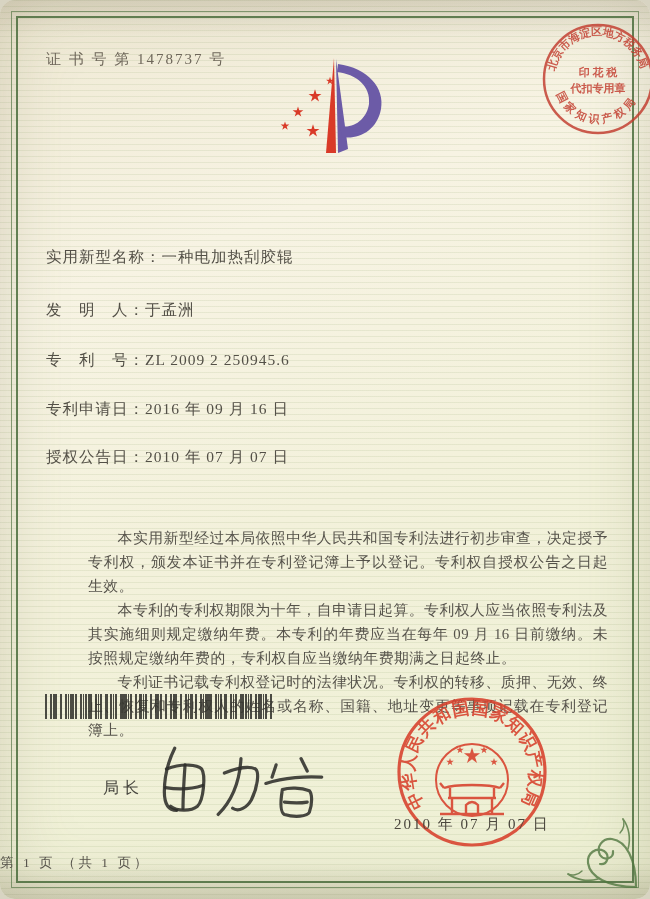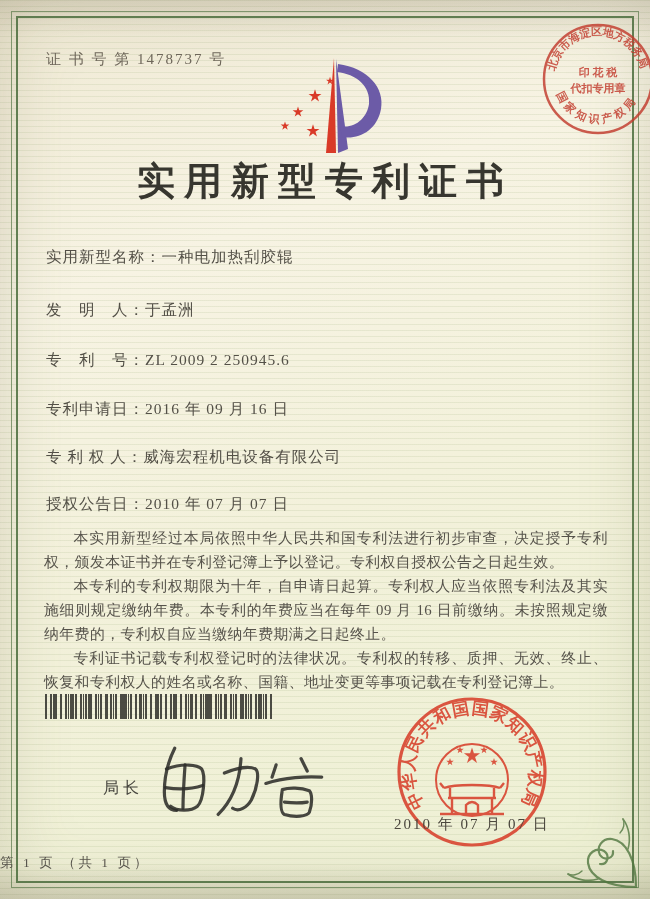--- a/index.html
+++ b/index.html
@@ -5,20 +5,21 @@
   * { margin:0; padding:0; box-sizing:border-box; }
   html,body { background:#d8d4c2; }
   .page {
     position:relative; width:650px; height:899px; overflow:hidden;
     margin:0 auto;
     font-family:"Liberation Serif","DejaVu Serif",serif;
     background:
       repeating-linear-gradient(180deg, rgba(168,185,138,0.20) 0px, rgba(168,185,138,0.20) 1px, rgba(255,255,255,0) 1px, rgba(255,255,255,0) 6px),
       linear-gradient(160deg,#efe9d4 0%, #f7f3e3 28%, #f3f1db 55%, #edf0d3 100%);
     box-shadow: inset 0 0 70px rgba(110,100,70,0.22);
+    border-radius: 15px;
   }
   .shade { position:absolute; inset:0; pointer-events:none;
     background:linear-gradient(180deg, rgba(90,80,55,0.10) 0%, rgba(0,0,0,0) 4%, rgba(0,0,0,0) 96%, rgba(90,80,55,0.16) 100%); }
   .border-outer { position:absolute; inset:11px; border:1px solid rgba(96,126,80,0.75); pointer-events:none; }
   .border-inner { position:absolute; inset:16px; border:2px solid rgba(74,108,60,0.85); pointer-events:none; }
 
   .cert-no { position:absolute; left:46px; top:50px; font-size:15px; letter-spacing:2px; color:#6e675a; }
 
   .tax-stamp { position:absolute; left:533px; top:14px; width:130px; height:130px; opacity:0.82; }
   .tax-stamp text { fill:#c23b2d; font-family:"Liberation Serif",serif; font-weight:bold; }
@@ -33,21 +34,21 @@
   .field-row:nth-child(1){ margin-bottom:32px; }
   .field-row:nth-child(2){ margin-bottom:29px; }
   .field-row:nth-child(3){ margin-bottom:28px;align-items:center; }
   .field-row:nth-child(4){ margin-bottom:27px;align-items:center; }
   .field-row:nth-child(5){ margin-bottom:26px; }
   .field-label { white-space:pre; }
   .field-value { white-space:pre; }
 
   .paragraphs { position:absolute; left:44px; right:42px; top:527px; font-size:14.8px;
     line-height:1.62; color:#56534b; text-align:justify; letter-spacing:0.5px; }
-  .paragraphs p { text-indent:2em; }
+  .paragraphs p { text-indent:2em;margin-left:44px; }
 
   .barcode { position:absolute; left:45px; top:694px; width:228px; height:25px;
     background-image:
       repeating-linear-gradient(90deg, #35352f 0px, #35352f 2px, rgba(0,0,0,0) 2px, rgba(0,0,0,0) 5px),
       repeating-linear-gradient(90deg, #35352f 0px, #35352f 1px, rgba(0,0,0,0) 1px, rgba(0,0,0,0) 7.5px),
       repeating-linear-gradient(90deg, rgba(0,0,0,0) 0px, rgba(0,0,0,0) 9px, #35352f 9px, #35352f 12px, rgba(0,0,0,0) 12px, rgba(0,0,0,0) 17px);
     opacity:0.88; }
 
   .sig-block { position:absolute; left:88px; top:742px; width:260px; height:90px; }
   .sig-title { position:absolute; left:0; top:36px; font-size:16px; letter-spacing:4px; color:#45443d;margin-left:15px; }
@@ -97,42 +98,37 @@
       <use href="#star" transform="translate(47,40) scale(0.68)"></use>
       <use href="#star" transform="translate(30,56) scale(0.56)"></use>
       <use href="#star" transform="translate(17,70) scale(0.46)"></use>
       <use href="#star" transform="translate(45,75) scale(0.68)"></use>
     </g>
     <polygon points="66,2 58,97 68,97" fill="#d93a28"></polygon>
     <polygon points="68,3 70,97 80,93" fill="#6c5ba7"></polygon>
     <path d="M70,8 C100,12 117,32 113,53 C109,75 90,84 74,81 L72,70 C87,73 99,62 101,48 C103,30 88,18 69,16 Z" fill="#6c5ba7"></path>
   </svg>
 
-  <div class="title">实用新型专利证书</div>
 
   <div class="fields">
     <div class="field-row">
       <span class="field-label">实用新型名称：</span>
         <span class="field-value">一种电加热刮胶辊</span>
     </div>
     <div class="field-row">
       <span class="field-label">发　明　人：</span>
         <span class="field-value">于孟洲</span>
     </div>
     <div class="field-row">
       <span class="field-label">专　利　号：</span>
         <span class="field-value">ZL 2009 2 250945.6</span>
     </div>
     <div class="field-row">
       <span class="field-label">专利申请日：</span>
         <span class="field-value">2016 年 09 月 16 日</span>
-    </div>
-    <div class="field-row">
-      <span class="field-label">专 利 权 人：</span>
-        <span class="field-value">威海宏程机电设备有限公司</span>
     </div>
     <div class="field-row">
       <span class="field-label">授权公告日：</span>
         <span class="field-value">2010 年 07 月 07 日</span>
     </div>
   </div>
 
   <div class="paragraphs">
     <p>本实用新型经过本局依照中华人民共和国专利法进行初步审查，决定授予专利权，颁发本证书并在专利登记簿上予以登记。专利权自授权公告之日起生效。</p>
     <p>本专利的专利权期限为十年，自申请日起算。专利权人应当依照专利法及其实施细则规定缴纳年费。本专利的年费应当在每年 09 月 16 日前缴纳。未按照规定缴纳年费的，专利权自应当缴纳年费期满之日起终止。</p>

